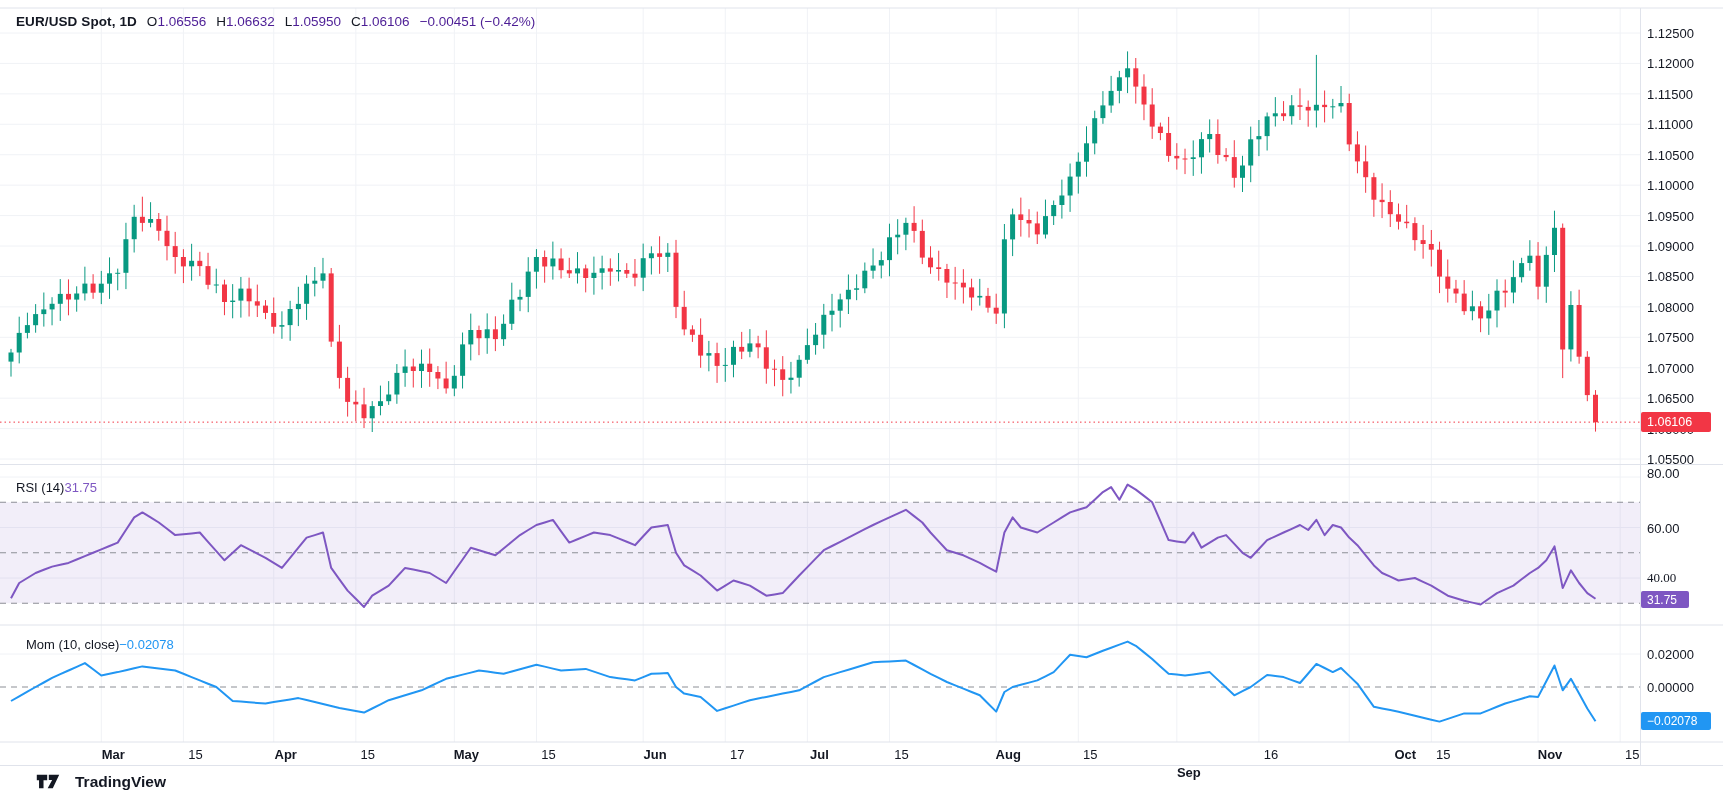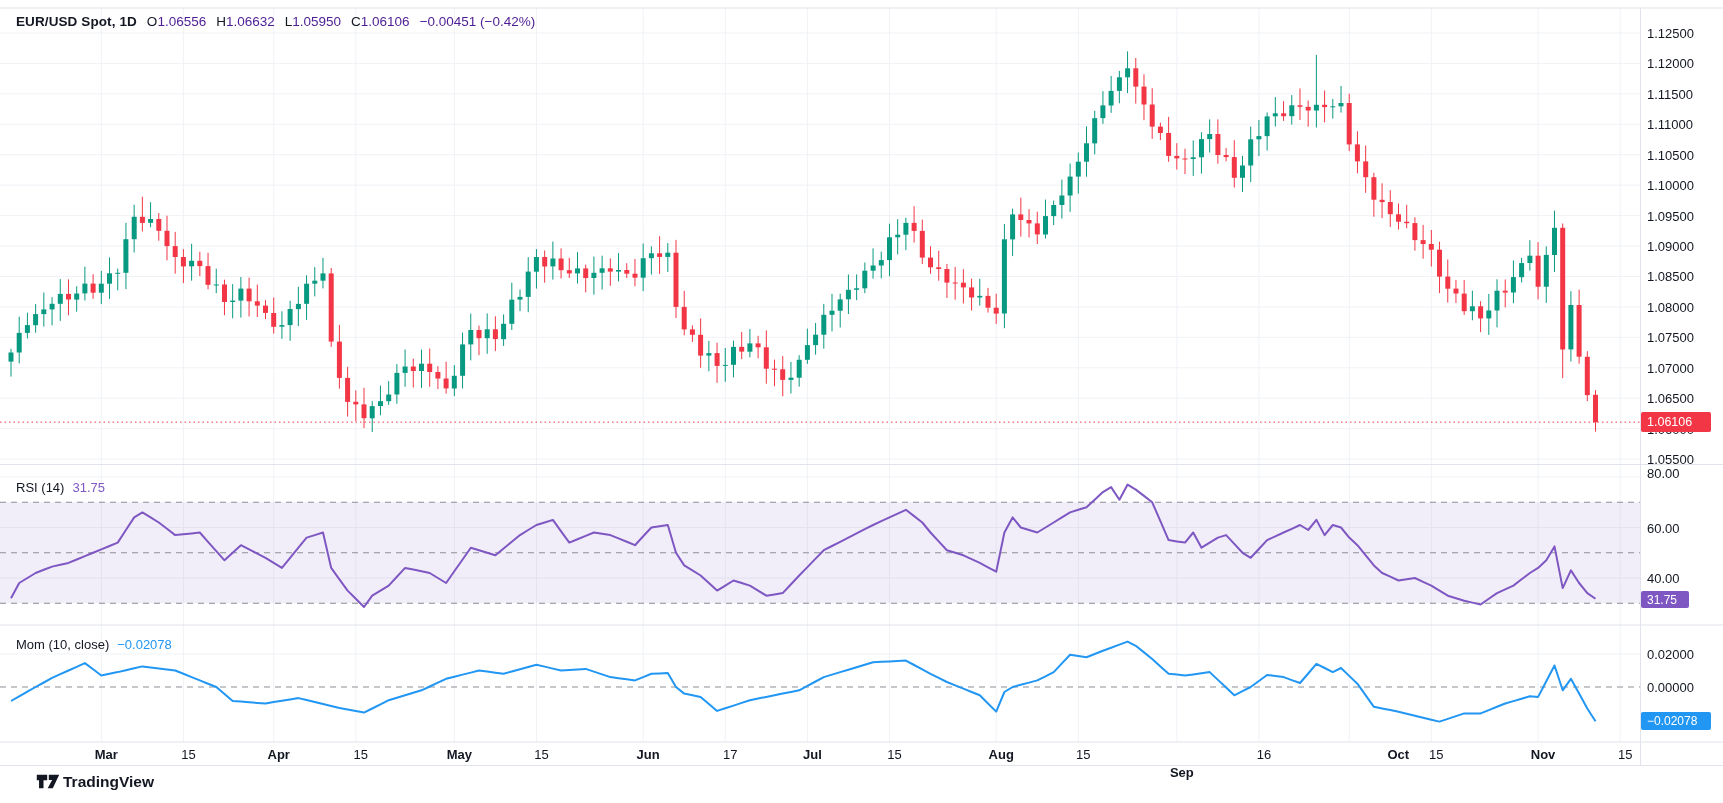--- a/index.html
+++ b/index.html
@@ -7,39 +7,39 @@
          font-family:"Liberation Sans",sans-serif;overflow:hidden;}
   svg.plot{position:absolute;left:0;top:0;}
   
   .hdr{position:absolute;left:16px;top:14px;font-size:13.5px;color:#131722;
        display:flex;gap:10px;align-items:baseline;white-space:nowrap;}
   .hdr .sym{font-weight:600;letter-spacing:.1px;}
   .grp .k{color:#131722;}
   .red{color:#4c1d95;}
   
   .pane-label{position:absolute;left:16px;font-size:13px;color:#131722;
-              display:flex;gap:8px;white-space:nowrap;}
+              display:flex;gap:0;white-space:nowrap;}
   #rsi-label{top:480px;}
-  #mom-label{top:637px;}
+  #mom-label{top:637px;margin-left:10px;}
   .val-purple{color:#7e57c2;}
   .val-blue{color:#2196f3;}
   
   #price-axis-strip{position:absolute;left:1641px;top:8px;width:82px;height:802px;cursor:ns-resize;}
-  #time-axis-strip{position:absolute;left:5px;top:742px;width:1640px;height:24px;cursor:ew-resize;}
+  #time-axis-strip{position:absolute;left:12px;top:742px;width:1640px;height:24px;cursor:ew-resize;}
   .tick{position:absolute;left:6px;font-size:13px;color:#131722;transform:translateY(-50%);}
   .tlabel{position:absolute;top:5px;font-size:13px;color:#131722;transform:translateX(-50%);}
   .tlabel.major{font-weight:700;}
   
   .badge{position:absolute;left:1641px;color:#fff;border-radius:2px;
          display:flex;align-items:center;padding-left:6px;box-sizing:border-box;z-index:5;}
   #price-badge{top:412px;width:70px;height:20px;background:#f23645;font-size:12.5px;}
   #rsi-badge{top:591px;width:48px;height:17px;background:#7e57c2;font-size:12px;}
   #mom-badge{top:712px;width:70px;height:18px;background:#2196f3;font-size:12px;}
   
-  .logo{position:absolute;left:36px;top:772px;display:flex;align-items:center;gap:3px;color:#131722;}
+  .logo{position:absolute;left:36px;top:772px;display:flex;align-items:center;gap:15px;color:#131722;}
   .logo .brand{font-size:15.5px;font-weight:600;}
 </style>
 </head>
 <body>
 
 <div class="chart">
 
   <svg class="plot" id="plot-svg" width="1723" height="803">
       <line stroke="#f0f2f6" stroke-width="1" x1="0" x2="1640" y1="33" y2="33"></line>
       <line stroke="#f0f2f6" stroke-width="1" x1="0" x2="1640" y1="63.42999999999935" y2="63.42999999999935"></line>
@@ -514,21 +514,21 @@
       <div class="tick" style="top: 238.01px;">1.09000</div>
       <div class="tick" style="top: 268.44px;">1.08500</div>
       <div class="tick" style="top: 298.87px;">1.08000</div>
       <div class="tick" style="top: 329.3px;">1.07500</div>
       <div class="tick" style="top: 359.73px;">1.07000</div>
       <div class="tick" style="top: 390.16px;">1.06500</div>
       <div class="tick" style="top: 420.59px;">1.06000</div>
       <div class="tick" style="top: 451.02px;">1.05500</div>
       <div class="tick" style="top: 465px;">80.00</div>
       <div class="tick" style="top: 519.5px;">60.00</div>
-      <div class="tick" style="top: 570px;">40.00</div>
+      <div class="tick" style="top: 570px; font-family: Liberation Serif, serif;">40.00</div>
       <div class="tick" style="top: 646px;">0.02000</div>
       <div class="tick" style="top: 679px;">0.00000</div>
     </div>
   <div id="time-axis-strip">
       <div class="tlabel major" style="left: 101.31px;">Mar</div>
       <div class="tlabel" style="left: 183.41px;">15</div>
       <div class="tlabel major" style="left: 273.72px;">Apr</div>
       <div class="tlabel" style="left: 355.82px;">15</div>
       <div class="tlabel major" style="left: 454.34px;">May</div>
       <div class="tlabel" style="left: 536.44px;">15</div>

